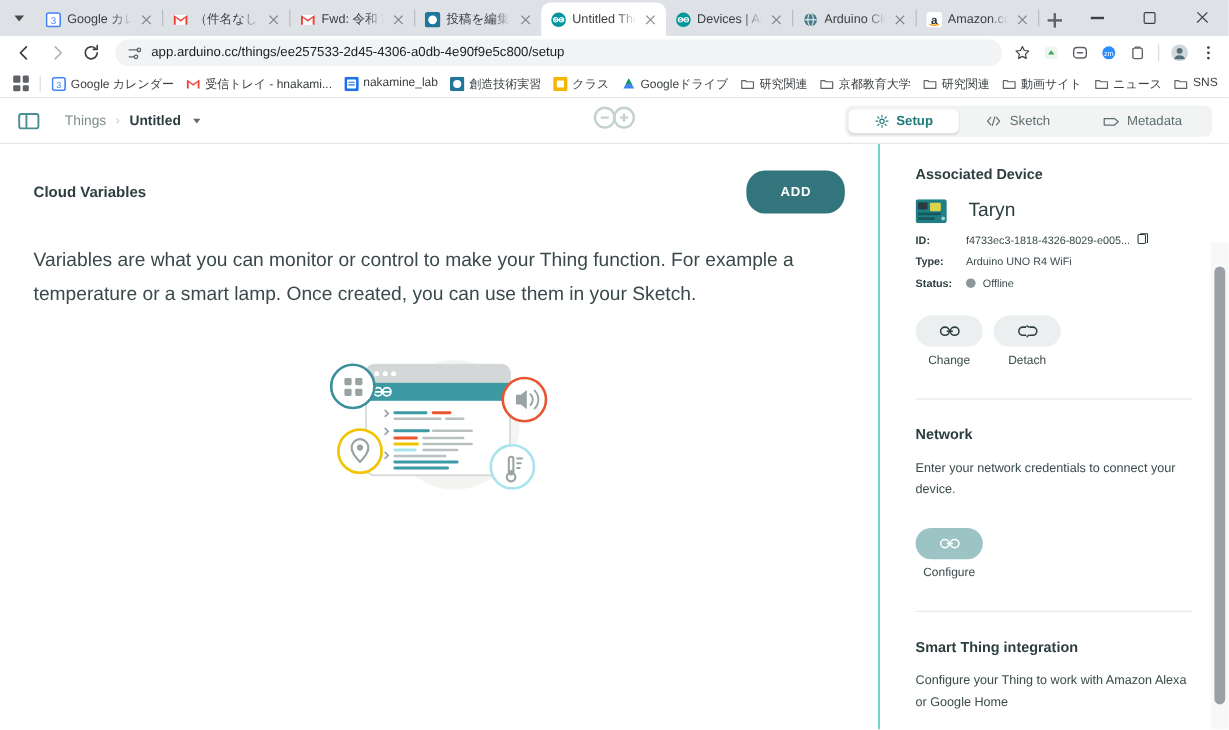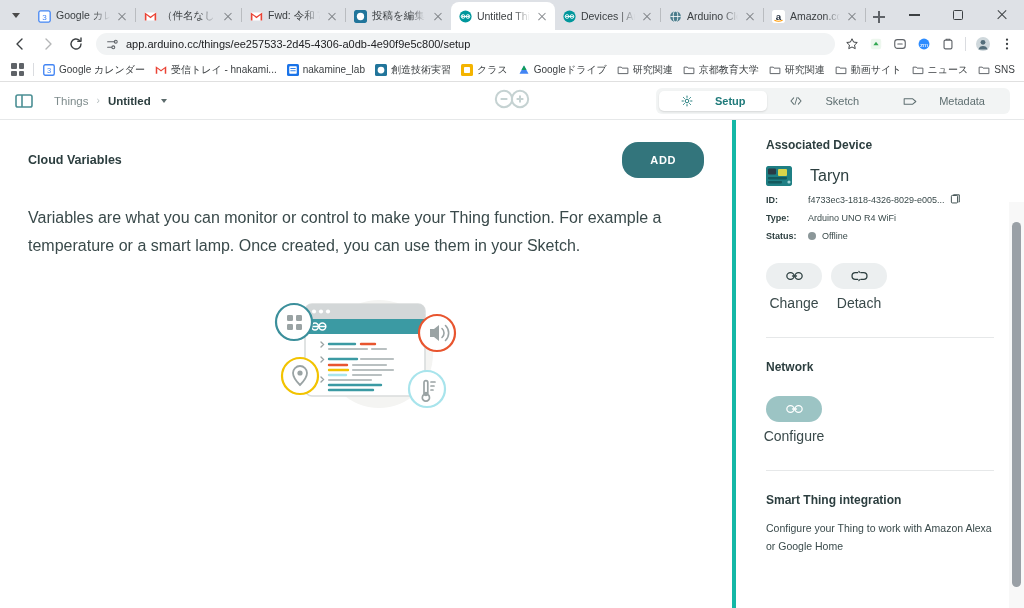--- a/index.html
+++ b/index.html
@@ -103,58 +103,58 @@
   .crumb-things { color:#7f8c8d; }
   .crumb-sep { color:#b6bfc0; font-size:10px;}
   .crumb-cur { color:#2c3e3f; font-weight:bold; }
   .crumb-caret { width:0;height:0;border-left:3.5px solid transparent;border-right:3.5px solid transparent;border-top:4px solid #5c6b6c; margin-left:2px;}
   .ard-logo { position:absolute; left:50%; transform:translateX(-50%); }
   .tabsgroup {
     position:absolute; right:14px; top:6px;
     background:#f2f4f4; border-radius:6px; padding:3px; display:flex; gap:0px;
   }
   .apptab {
-    display:flex; align-items:center; justify-content:center; gap:22px;
+    display:flex; align-items:center; justify-content:center; gap:6px;
     height:20px; padding:0 22px; font-size:11px; border-radius:5px; color:#5e6e70;text-align:center;
   }
   .apptab.sel { background:#fff; color:#1f7a7a; font-weight:bold; box-shadow:0 1px 2px rgba(0,0,0,.12); }
 
   .app-body { position:absolute; top:38px; left:0; right:0; bottom:0; display:flex; }
   .main-pane { flex:1 1 auto; padding: 22px 28px 0 28px; min-width:0; position:relative; }
   .cv-row { display:flex; align-items:center; justify-content:space-between; }
   .cv-title { font-size:12.5px; font-weight:bold; color:#2c3e3f; }
   .add-btn {
     background:#33757c; color:#fff; font-size:11px; font-weight:bold; letter-spacing:.6px;
     border:none; border-radius:16px; height:36px; padding:0 28px; cursor:pointer;
   }
   .cv-desc { margin-top:26px; font-size:16px; line-height:1.75; color:#3a4a4b; max-width:665px; }
   .illu-wrap { display:flex; justify-content:center; margin-top:16px; }
 
   
   .sidebar {
-    width:292px; flex:0 0 292px; border-left:4px solid #14b8a6; background:#fff;
+    width:292px; flex:0 0 292px; border-left:1px solid #14b8a6; background:#fff;
     padding: 18px 30px 0 30px; position:relative; overflow:hidden;
   }
   .sb-h { font-size:12px; font-weight:bold; color:#2c3e3f; }
   .dev-row { display:flex; align-items:center; gap:18px; margin-top:14px; }
   .dev-thumb { width:26px;height:20px; flex:0 0 auto; border-radius:2px; display:block;}
   .dev-name { font-size:16px; color:#2c3e3f; }
   .kv { display:flex; align-items:center; margin-top:8px; font-size:9px; }
   .kv .k { width:42px; flex:0 0 42px; font-weight:bold; color:#2c3e3f; }
   .kv .v { color:#3a4a4b; font-size:9px; }
   .copy-ic { margin-left:5px; width:11px;height:11px; flex:0 0 auto;}
   .dot { width:8px;height:8px;border-radius:50%;background:#8b9799; display:inline-block; margin-right:6px; vertical-align:-1px;}
   .btn-col { display:flex; flex-direction:column; align-items:center; width:56px; }
   .round-btn {
     width:56px;height:26px;border-radius:13px; display:flex;align-items:center;justify-content:center;
     border:none; cursor:pointer;
   }
   .round-btn.grey { background:#eceff0; }
   .round-btn.teal-light { background:#9cc4c4; }
-  .btn-cap { font-size:14px; color:#3a4a4b; margin-top:6px; }
+  .btn-cap { font-size:10px; color:#3a4a4b; margin-top:6px; }
   .btn-row { display:flex; gap:9px; margin-top:22px; }
   .sb-sec { margin-top:26px; padding-top:22px; border-top:1px solid #e6e8e9; }
   .sb-p { font-size:10.5px; line-height:1.75; color:#3a4a4b; margin-top:12px; }
 
   
   .vscroll { position:absolute; right:0; top:120px; bottom:0; width:15px; background:#f8f8f8; }
   .vthumb { position:absolute; left:3px; top:20px; width:9px; height:365px; background:#9aa0a6; border-radius:5px;}
 </style>
 </head>
 <body>
@@ -619,20 +619,21 @@
                     <path d="M9.2 0.6l1.6 1.4M9.2 11.4l1.6-1.4" stroke="#2c3e3f" stroke-width="1.3" stroke-linecap="round"></path>
                   </svg>
               </button>
               <div class="btn-cap">Detach</div>
             </div>
           </div>
         </div>
 
         <div class="sb-sec">
           <div class="sb-h">Network</div>
+          <div class="sb-p">Enter your network credentials to connect your device.</div>
           <div class="btn-row">
             <div class="btn-col">
               <button class="round-btn teal-light">
                 <svg width="17" height="12" viewBox="0 0 20 12">
                     <rect x="1" y="2" width="8.5" height="8" rx="4.2" fill="none" stroke="#ffffff" stroke-width="1.5"></rect>
                     <rect x="10.5" y="2" width="8.5" height="8" rx="4.2" fill="none" stroke="#ffffff" stroke-width="1.5"></rect>
                     <path d="M7 6h6" stroke="#ffffff" stroke-width="1.5"></path>
                   </svg>
               </button>
               <div class="btn-cap">Configure</div>

